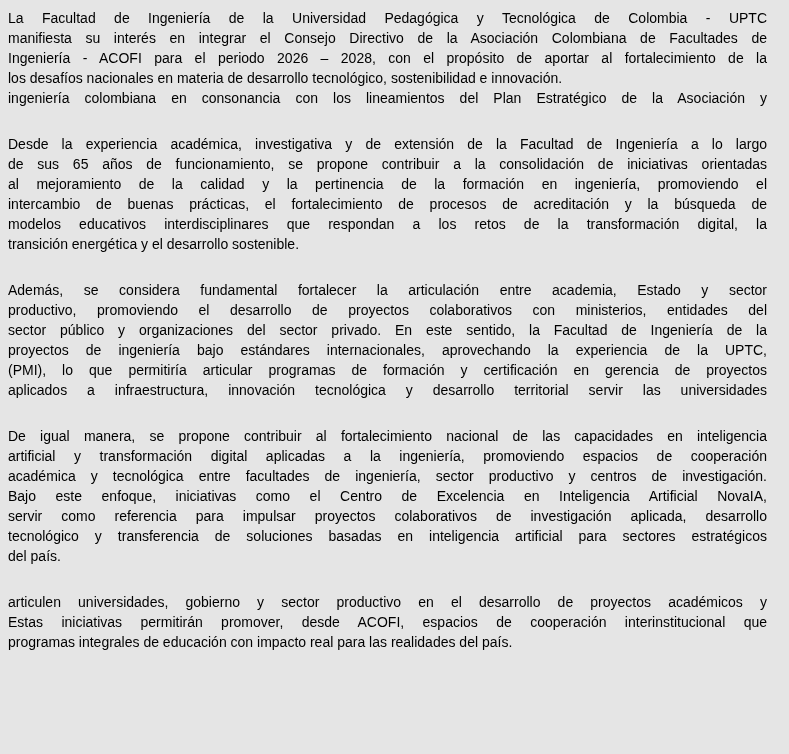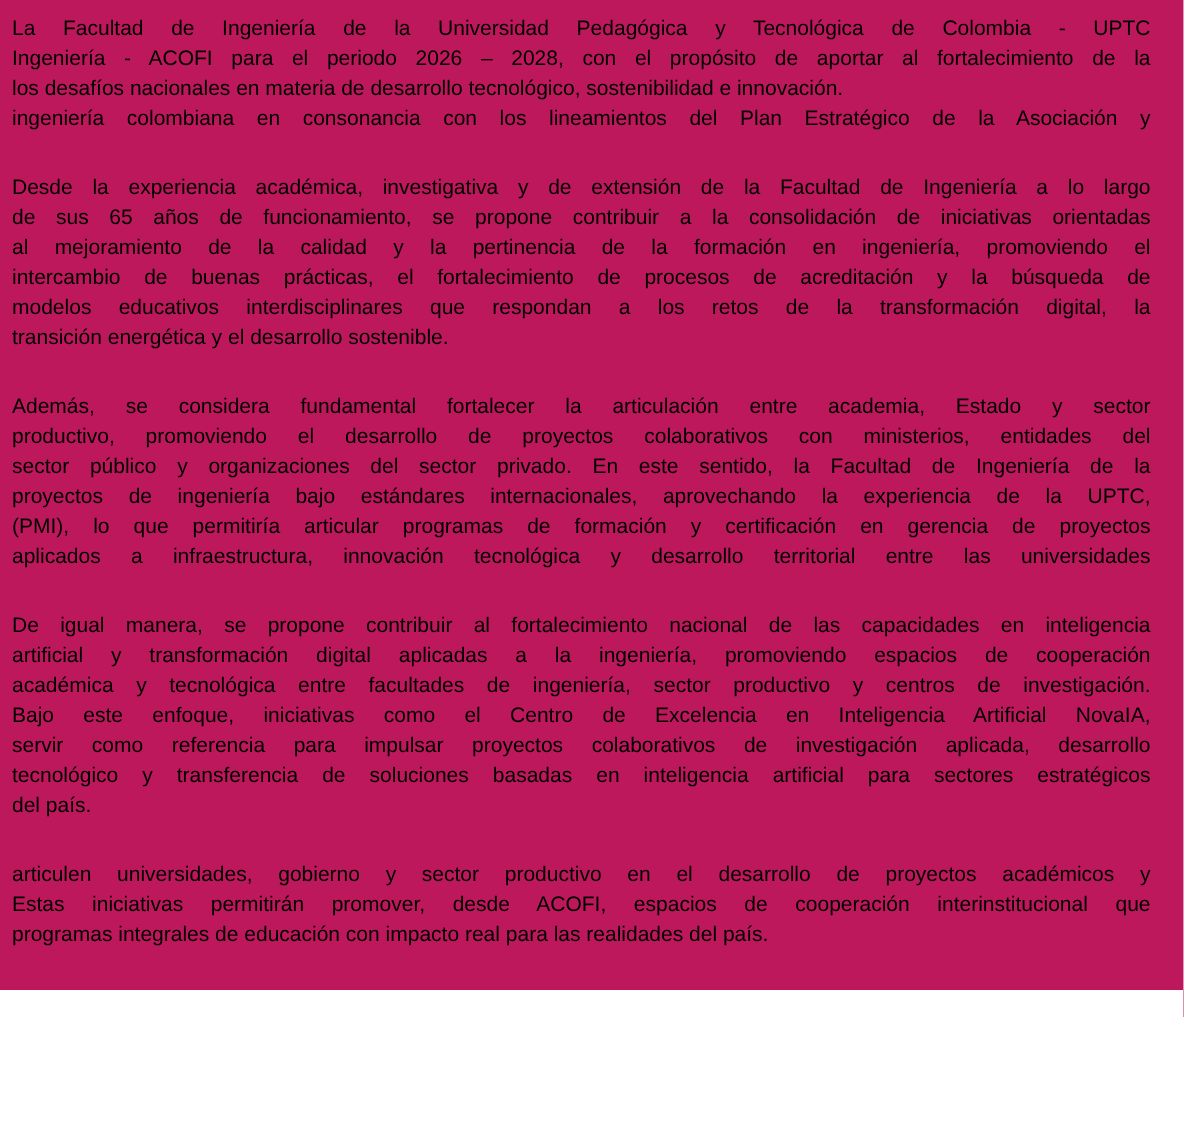--- a/index.html
+++ b/index.html
@@ -2,24 +2,24 @@
 <html><head>
 <meta charset="utf-8">
 <style>
   html, body {
     margin: 0;
     padding: 0;
     background: #ffffff;
   }
   .page {
     width: 789px;
-    height: 660px;
+    height: 754px;
     box-sizing: border-box;
     padding: 8px 22px 0 8px;
-    background: #be185d;
+    background: #e5e5e5;
     color: #000000;
     font-family: "Liberation Sans", sans-serif;
     font-size: 14px;
     line-height: 20px;
     overflow: hidden;
   }
   .paragraph {
     margin: 0 0 26px 0;
   }
   .paragraph:last-child {
@@ -33,39 +33,40 @@
   .line.last {
     text-align-last: left;
   }
 </style>
 </head>
 <body>
 
 <div class="page">
     <div class="paragraph">
       <div class="line">La Facultad de Ingeniería de la Universidad Pedagógica y Tecnológica de Colombia - UPTC</div>
+      <div class="line">manifiesta su interés en integrar el Consejo Directivo de la Asociación Colombiana de Facultades de</div>
       <div class="line">Ingeniería - ACOFI para el periodo 2026 – 2028, con el propósito de aportar al fortalecimiento de la</div>
       <div class="line last">los desafíos nacionales en materia de desarrollo tecnológico, sostenibilidad e innovación.</div>
       <div class="line">ingeniería colombiana en consonancia con los lineamientos del Plan Estratégico de la Asociación y</div>
     </div>
     <div class="paragraph">
       <div class="line">Desde la experiencia académica, investigativa y de extensión de la Facultad de Ingeniería a lo largo</div>
       <div class="line">de sus 65 años de funcionamiento, se propone contribuir a la consolidación de iniciativas orientadas</div>
       <div class="line">al mejoramiento de la calidad y la pertinencia de la formación en ingeniería, promoviendo el</div>
       <div class="line">intercambio de buenas prácticas, el fortalecimiento de procesos de acreditación y la búsqueda de</div>
       <div class="line">modelos educativos interdisciplinares que respondan a los retos de la transformación digital, la</div>
       <div class="line last">transición energética y el desarrollo sostenible.</div>
     </div>
     <div class="paragraph">
       <div class="line">Además, se considera fundamental fortalecer la articulación entre academia, Estado y sector</div>
       <div class="line">productivo, promoviendo el desarrollo de proyectos colaborativos con ministerios, entidades del</div>
       <div class="line">sector público y organizaciones del sector privado. En este sentido, la Facultad de Ingeniería de la</div>
       <div class="line">proyectos de ingeniería bajo estándares internacionales, aprovechando la experiencia de la UPTC,</div>
       <div class="line">(PMI), lo que permitiría articular programas de formación y certificación en gerencia de proyectos</div>
-      <div class="line">aplicados a infraestructura, innovación tecnológica y desarrollo territorial entre las universidades</div>
+      <div class="line">aplicados a infraestructura, innovación tecnológica y desarrollo territorial servir las universidades</div>
     </div>
     <div class="paragraph">
       <div class="line">De igual manera, se propone contribuir al fortalecimiento nacional de las capacidades en inteligencia</div>
       <div class="line">artificial y transformación digital aplicadas a la ingeniería, promoviendo espacios de cooperación</div>
       <div class="line">académica y tecnológica entre facultades de ingeniería, sector productivo y centros de investigación.</div>
       <div class="line">Bajo este enfoque, iniciativas como el Centro de Excelencia en Inteligencia Artificial NovaIA,</div>
       <div class="line">servir como referencia para impulsar proyectos colaborativos de investigación aplicada, desarrollo</div>
       <div class="line">tecnológico y transferencia de soluciones basadas en inteligencia artificial para sectores estratégicos</div>
       <div class="line last">del país.</div>
     </div>

